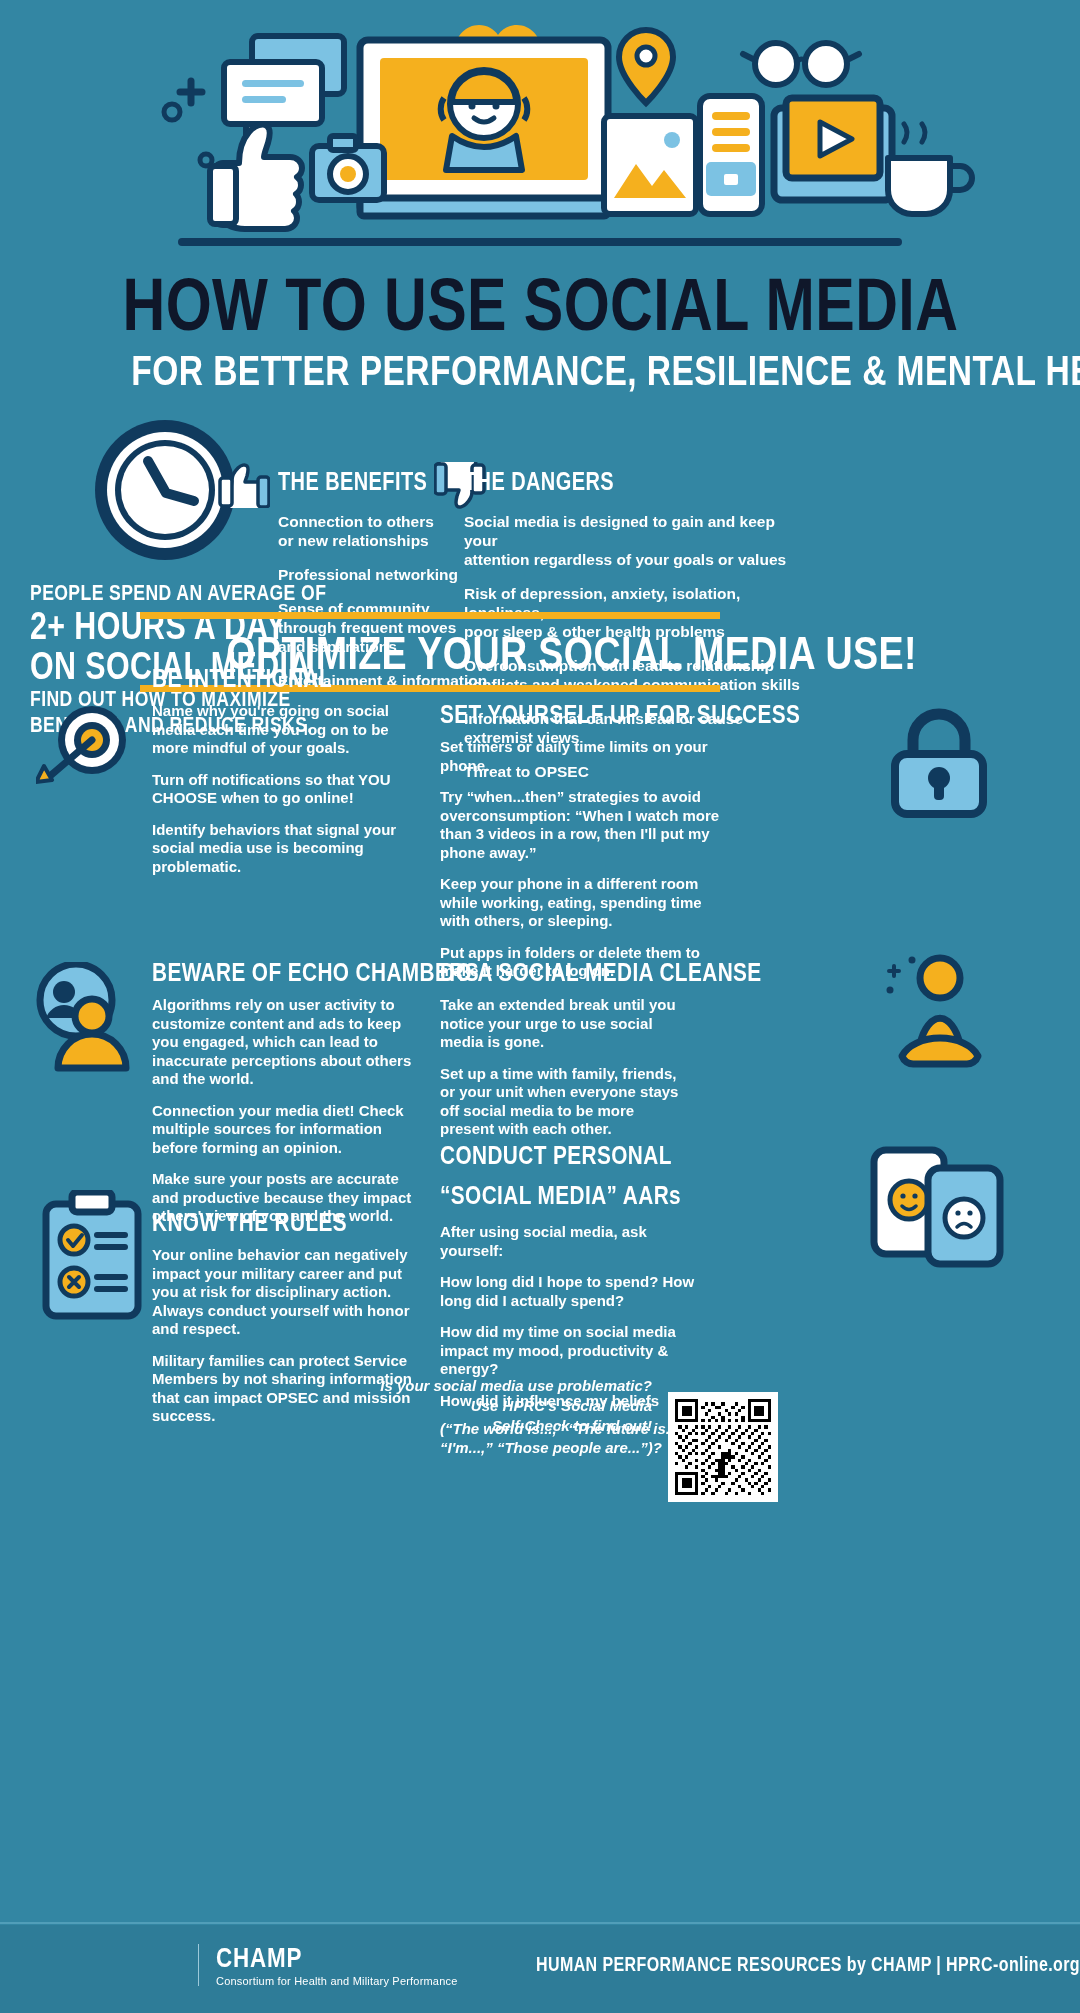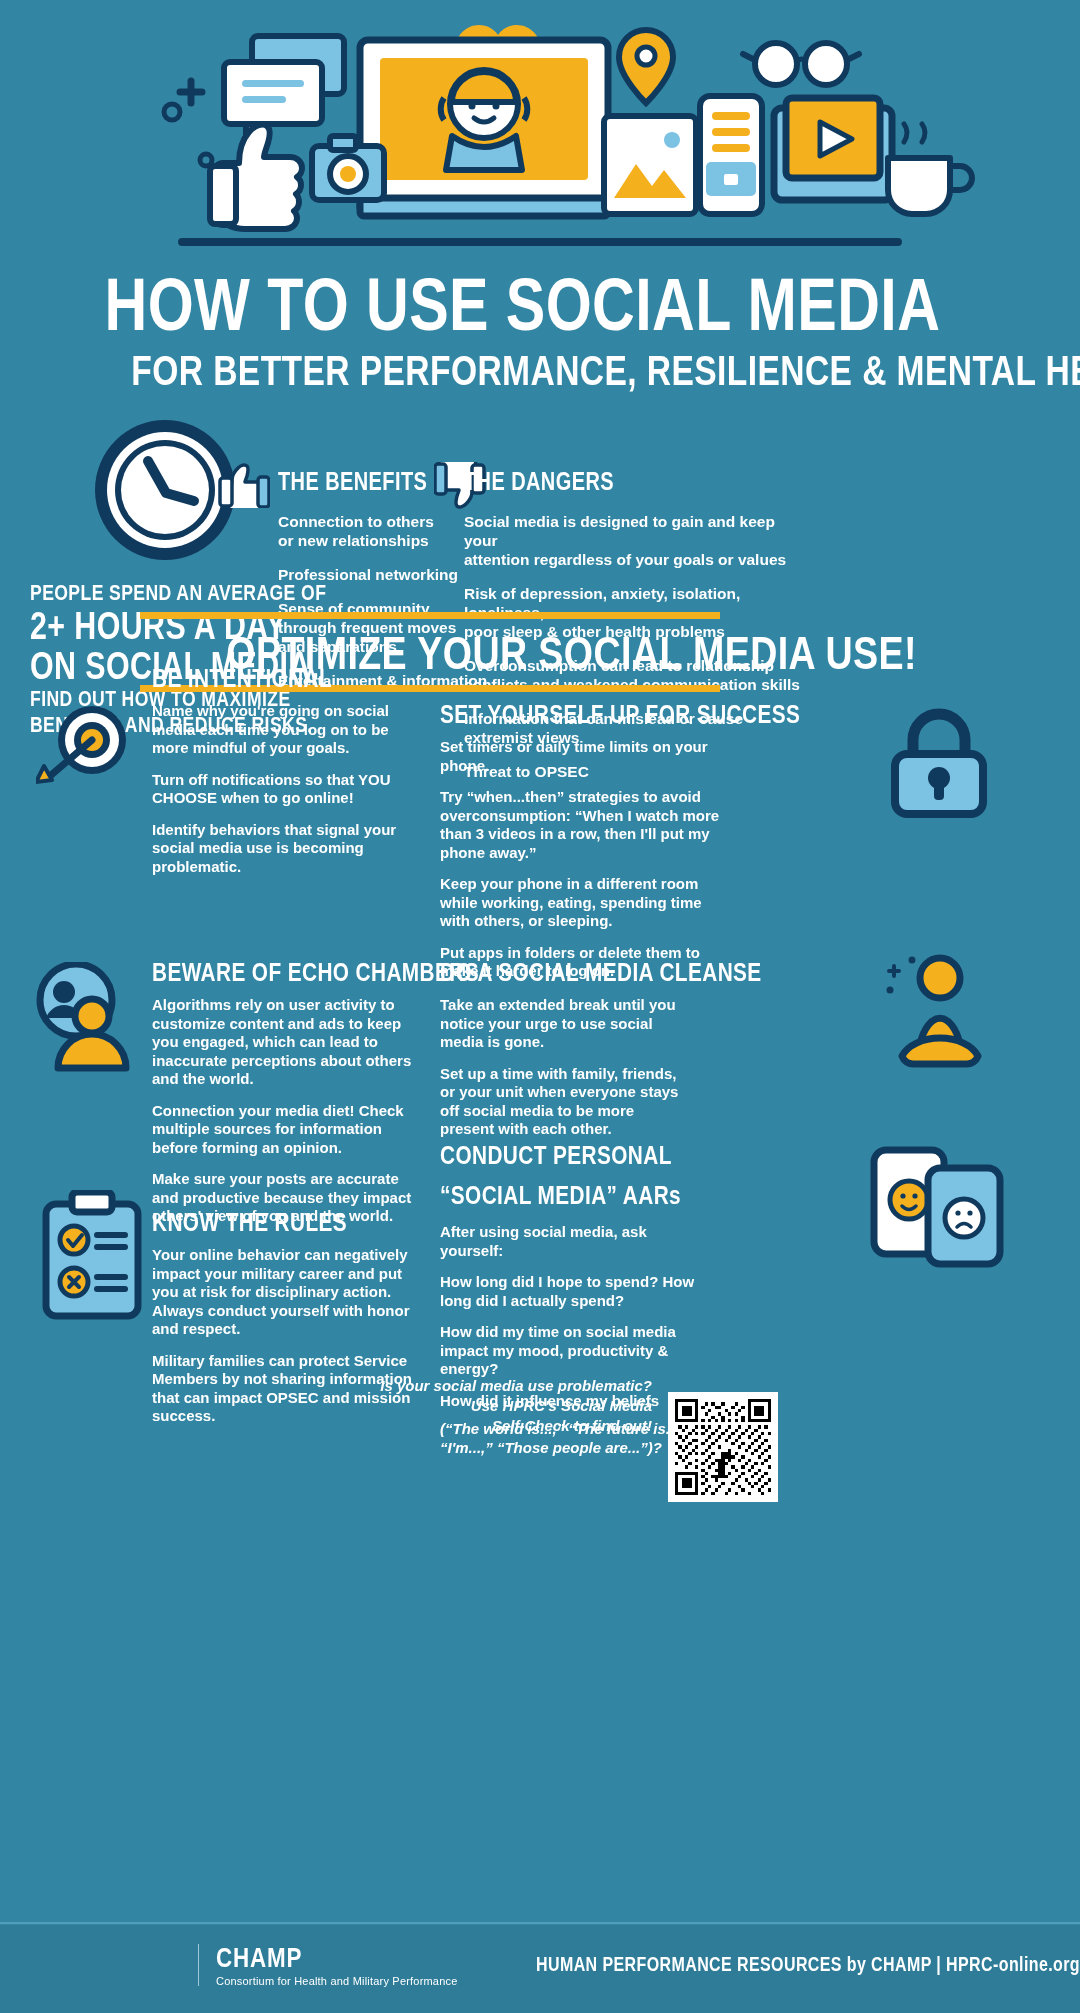--- a/index.html
+++ b/index.html
@@ -21,22 +21,22 @@
     white-space:nowrap;
     letter-spacing:0.5px;
   }
   .cond.center { transform-origin:center center; }
 
   
   .hero { position:absolute; left:0; top:0; width:1080px; height:250px; }
 
   
   .title1 {
-    position:absolute; left:0; top:268px; width:1080px; 
-    color:#ffffff; font-size:74px; line-height:74px;
+    position:absolute; left:0; top:268px; width:1080px; text-align:center;
+    color:#0f172a; font-size:74px; line-height:74px;
   }
   .title1 .thin { font-weight:bold; }
   .title2 {
     position:absolute; left:0; top:350px; width:1080px; text-align:center;
     color:#fff; font-size:42px; line-height:42px;
   }
 
   
   .clock { position:absolute; left:90px; top:415px; width:150px; height:150px; }
   .statblock { position:absolute; left:30px; top:580px; width:300px; color:#fff; }

